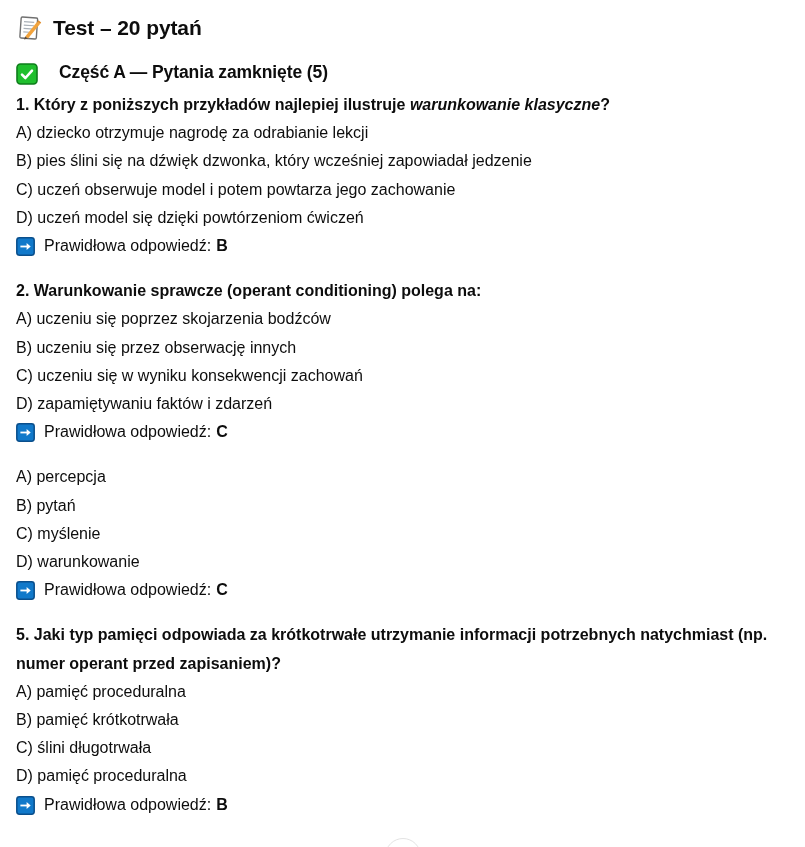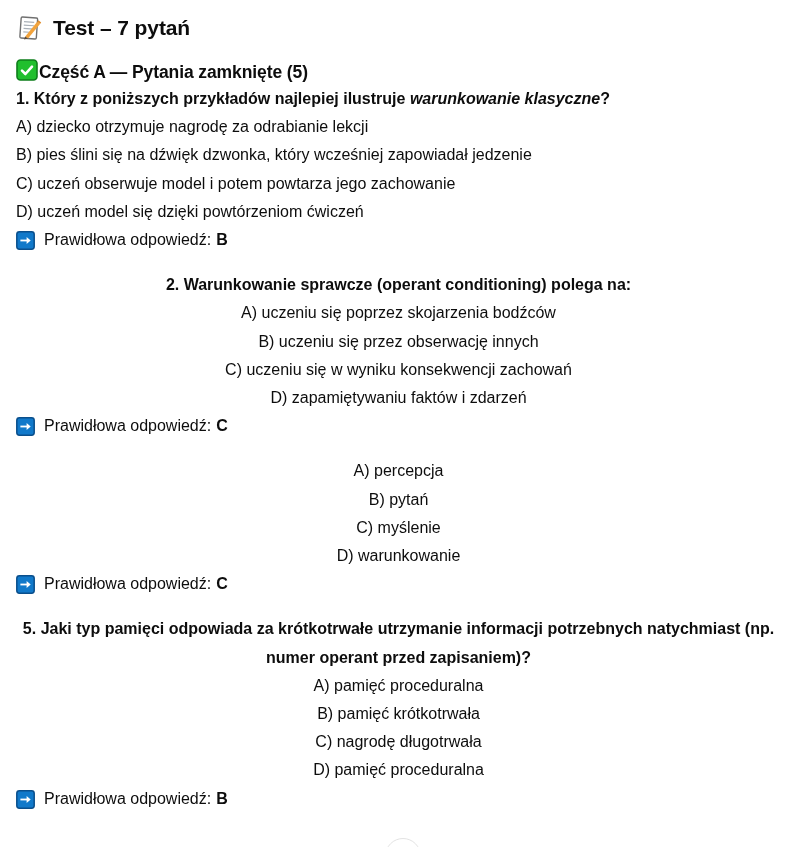--- a/index.html
+++ b/index.html
@@ -19,35 +19,35 @@
     line-height: 30px;
     height: 30px;
   }
   .title-row h1 {
     font-size: 21px;
     font-weight: 700;
     letter-spacing: -0.1px;
   }
   .section-row {
     display: flex;
-    align-items: flex-start;
-    gap: 1px;
+    align-items: flex-end;
+    gap: 21px;
     margin-top: 16px;
     line-height: 26px;
     height: 26px;
   }
   .section-row h2 {
     font-size: 17.5px;
     font-weight: 700;
     letter-spacing: -0.1px;
   }
   .icon { display: inline-flex; flex: 0 0 auto; }
   .icon svg { display: block; }
-  .questions { }
-  .question + .question { margin-top: 17px; text-align: center; }
+  .questions { margin-top: 6px; }
+  .question + .question { margin-top: 17px; }
   .question p {
     font-size: 16px;
     line-height: 28.2px;
   }
   .q-head { font-weight: 700; }
   .q-head em { font-style: italic; }
   .answer-line { display: flex; align-items: center; }
   .answer-line .icon { margin-right: 9px; position: relative; top: 0.5px; }
   .ans-letter { font-weight: 700; margin-left: 5px; }
   .scroll-btn {
@@ -79,21 +79,21 @@
           <line x1="7.6" y1="10.4" x2="17.8" y2="10.4"></line>
           <line x1="7.6" y1="13.8" x2="17.8" y2="13.8"></line>
           <line x1="7.6" y1="17.2" x2="13.5" y2="17.2"></line>
         </g>
       </g>
       <path d="M9.2 21.6 L21.2 6.8 L24 9 L12 23.4 Z" fill="#f2a33c"></path>
       <path d="M9.2 21.6 L12 23.4 L8 24.6 Z" fill="#5b4a3a"></path>
       <path d="M21.2 6.8 L24 9 L25.2 7.4 L22.5 5.2 Z" fill="#e08b28"></path>
     </svg>
   </span>
-  <h1>Test – 7 pytań</h1>
+  <h1>Test – 20 pytań</h1>
 </header>
 
 <div class="section-row">
   <span class="icon">
     <svg width="22" height="22" viewBox="0 0 22 22">
       <rect x="1" y="1" width="20" height="20" rx="3.5" stroke="#0e7d1b" stroke-width="1.6" fill="#20bf2e"></rect>
       <path d="M6 11.6 L9.4 15 L16 7.6" stroke="#ffffff" stroke-width="2.6" fill="none" stroke-linecap="round" stroke-linejoin="round"></path>
     </svg>
   </span>
   <h2>Część A — Pytania zamknięte (5)</h2>
@@ -154,21 +154,21 @@
       </span>
       <span>Prawidłowa odpowiedź:</span>
       <b class="ans-letter">C</b>
     </p>
   </section>
 
   <section class="question">
     <p class="q-head"><span>5. Jaki typ pamięci odpowiada za krótkotrwałe utrzymanie informacji potrzebnych natychmiast (np.</span><br><span>numer operant przed zapisaniem)?</span></p>
     <p>A) pamięć proceduralna</p>
     <p>B) pamięć krótkotrwała</p>
-    <p>C) nagrodę długotrwała</p>
+    <p>C) ślini długotrwała</p>
     <p>D) pamięć proceduralna</p>
     <p class="answer-line">
       <span class="icon">
         <svg width="19" height="19" viewBox="0 0 19 19">
           <rect x="0.8" y="0.8" width="17.4" height="17.4" rx="2.6" stroke="#0a4f8c" stroke-width="1.5" fill="#1179ca"></rect>
           <path d="M4.4 9.5 H12" stroke="#ffffff" stroke-width="1.8"></path>
           <path d="M10.6 5.9 L14.7 9.5 L10.6 13.1 Z" fill="#ffffff"></path>
         </svg>
       </span>
       <span>Prawidłowa odpowiedź:</span>

